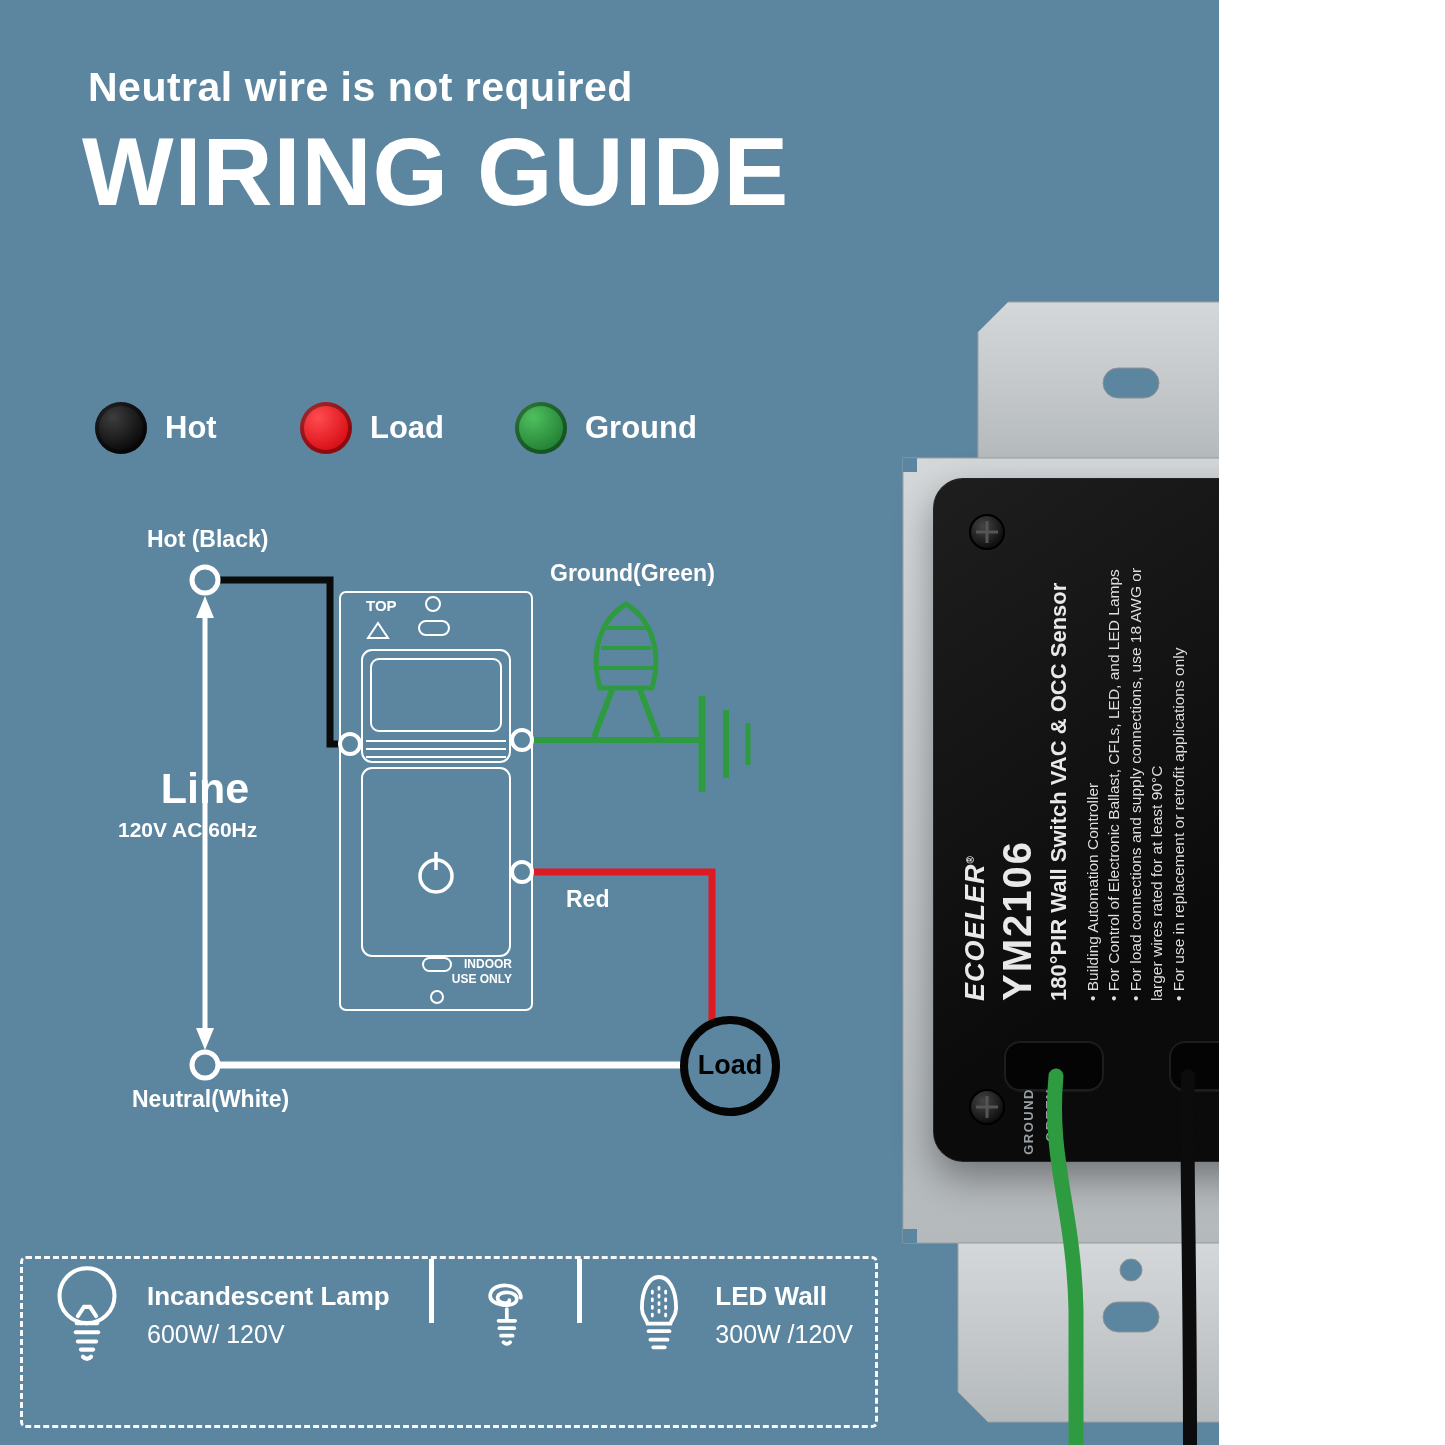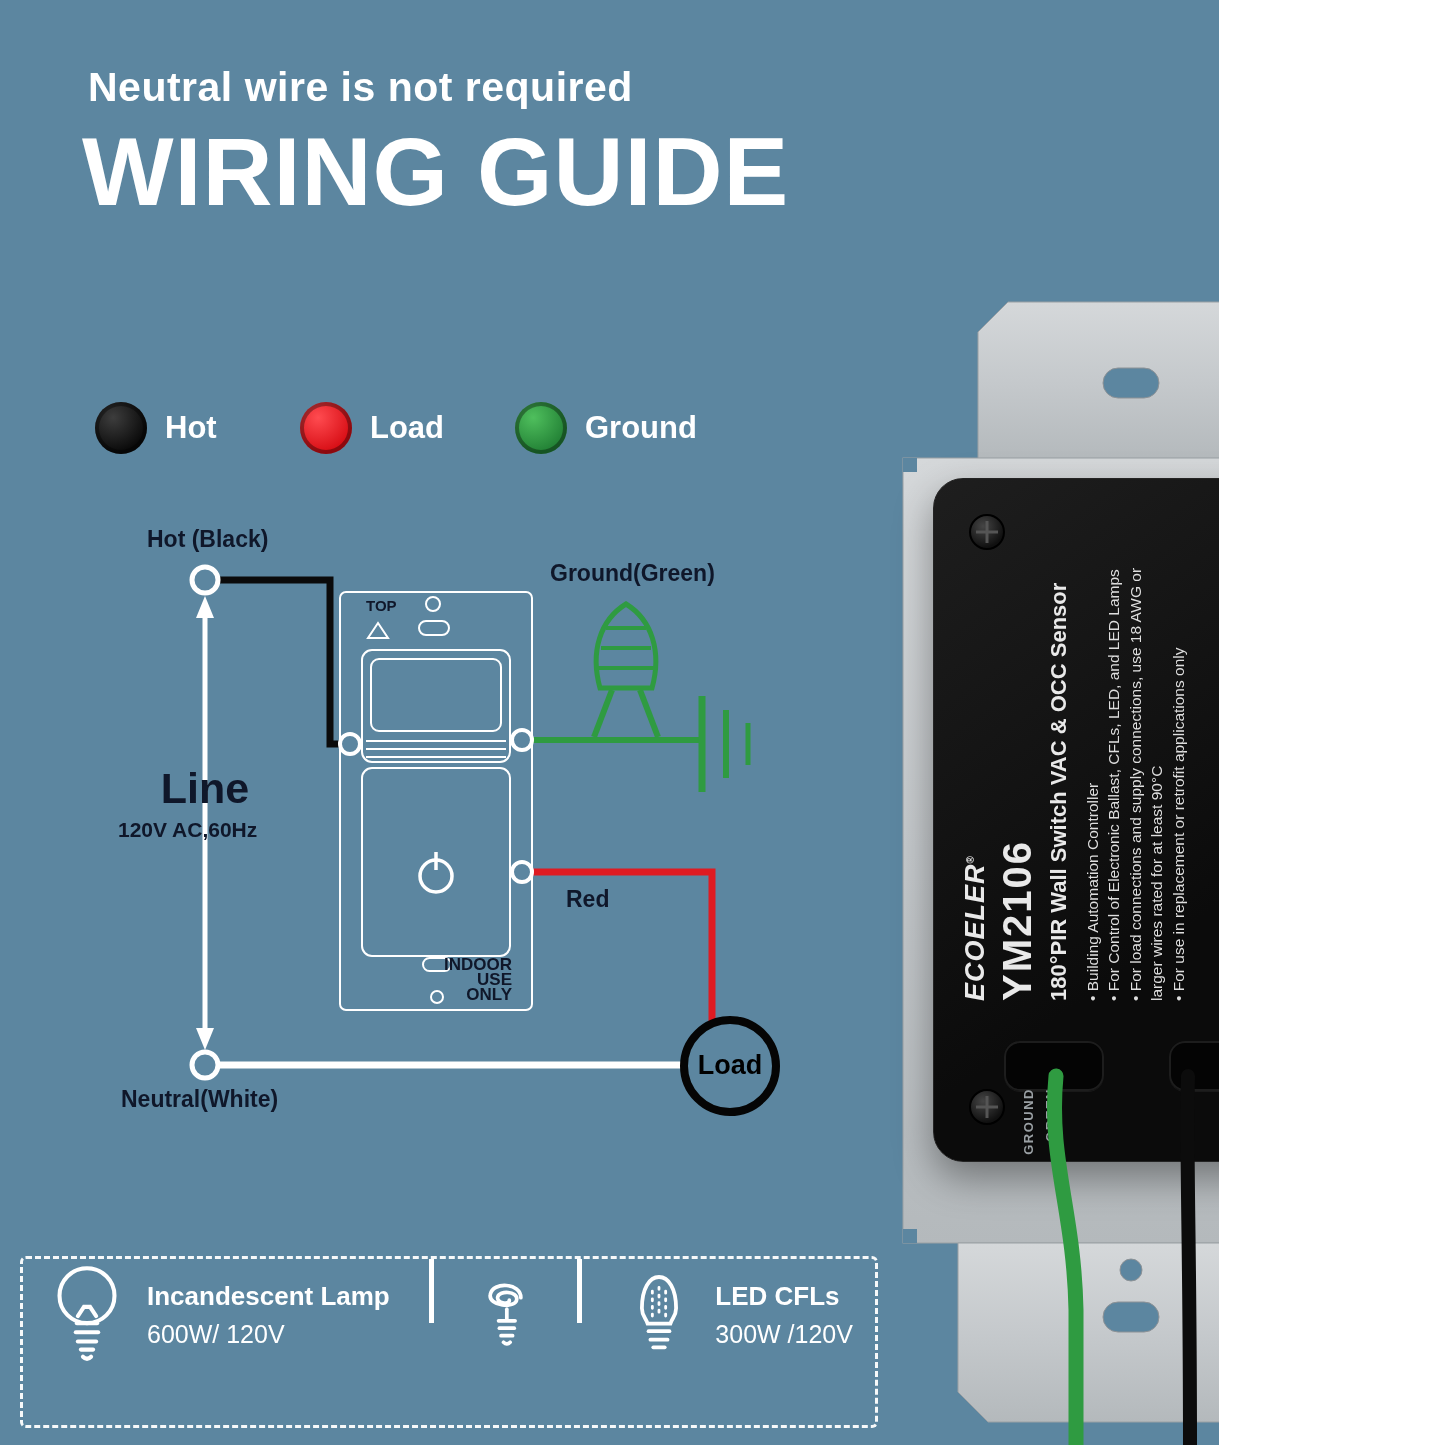--- a/index.html
+++ b/index.html
@@ -15,30 +15,30 @@
   .legend-item { position:absolute; top:402px; display:flex; align-items:center; gap:18px; }
   .li-1 { left:95px; } .li-2 { left:300px; } .li-3 { left:515px; }
   .dot { width:52px; height:52px; border-radius:50%; box-shadow:inset 0 0 0 4px rgba(0,0,0,.35); }
   .dot-hot    { background:radial-gradient(circle at 35% 30%, #3d3d3d, #0a0a0a 70%); }
   .dot-load   { background:radial-gradient(circle at 35% 30%, #ff4b50, #d80f16 70%); }
   .dot-ground { background:radial-gradient(circle at 35% 30%, #4fbf5d, #238236 70%); }
   .legend-label { font-size:31px; font-weight:700; }
 
   
   .diagram-svg { position:absolute; left:0; top:0; width:1445px; height:1445px; pointer-events:none; }
-  .dlabel { position:absolute; font-weight:700; font-size:23px; color:#0f172a; }
+  .dlabel { position:absolute; font-weight:700; font-size:23px; color:#ffffff; }
   .lbl-hot     { left:147px; top:526px; }
   .lbl-ground  { left:550px; top:560px; }
   .lbl-red     { left:566px; top:886px; }
-  .lbl-neutral { left:121px; top:1086px; }
+  .lbl-neutral { left:132px; top:1086px; }
   .lbl-line    { left:145px; top:764px; width:120px; text-align:center; font-size:43px; }
   .lbl-linespec{ left:118px; top:818px; font-size:21px; font-weight:700; }
   .lbl-load    { left:684px; top:1050px; width:92px; text-align:center; font-size:27px; color:#000; }
   .lbl-top     { left:366px; top:597px; font-size:15px; }
-  .lbl-indoor  { left:428px; top:957px; width:84px; text-align:right; font-size:17px; line-height:15px; }
+  .lbl-indoor  { left:428px; top:957px; width:84px; text-align:right; font-size:12px; line-height:15px; }
 
   
   .product { position:absolute; left:880px; top:290px; width:500px; height:1155px; }
   .plate-svg { position:absolute; left:0; top:0; }
   .device { position:absolute; left:53px; top:188px; width:404px; height:684px; border-radius:30px;
             background:linear-gradient(145deg,#1e1e1e,#0b0b0b 65%); border:1px solid #242424;
             box-shadow:0 16px 38px rgba(0,0,0,.38); }
   .device-label { position:absolute; left:0; top:0; width:552px; height:404px;
                   transform:rotate(-90deg) translateX(-552px); transform-origin:top left;
                   padding:26px 28px 18px 30px; display:flex; flex-direction:column; color:#e9e9e9; }
@@ -310,19 +310,19 @@
             <line x1="33" y1="30" x2="33" y2="58"></line>
             <line x1="40" y1="26" x2="40" y2="58"></line>
             <line x1="47" y1="30" x2="47" y2="58"></line>
           </g>
           <line x1="29" y1="72" x2="51" y2="72"></line>
           <line x1="31" y1="81" x2="49" y2="81"></line>
           <line x1="34" y1="89" x2="46" y2="89"></line>
         </g>
       </svg>
       <div class="lamp-text">
-        <div class="lamp-name">LED CFLs</div>
+        <div class="lamp-name">LED Wall</div>
         <div class="lamp-spec">300W /120V</div>
       </div>
     </div>
   </div>
 
 </div>
 
 </body></html>

